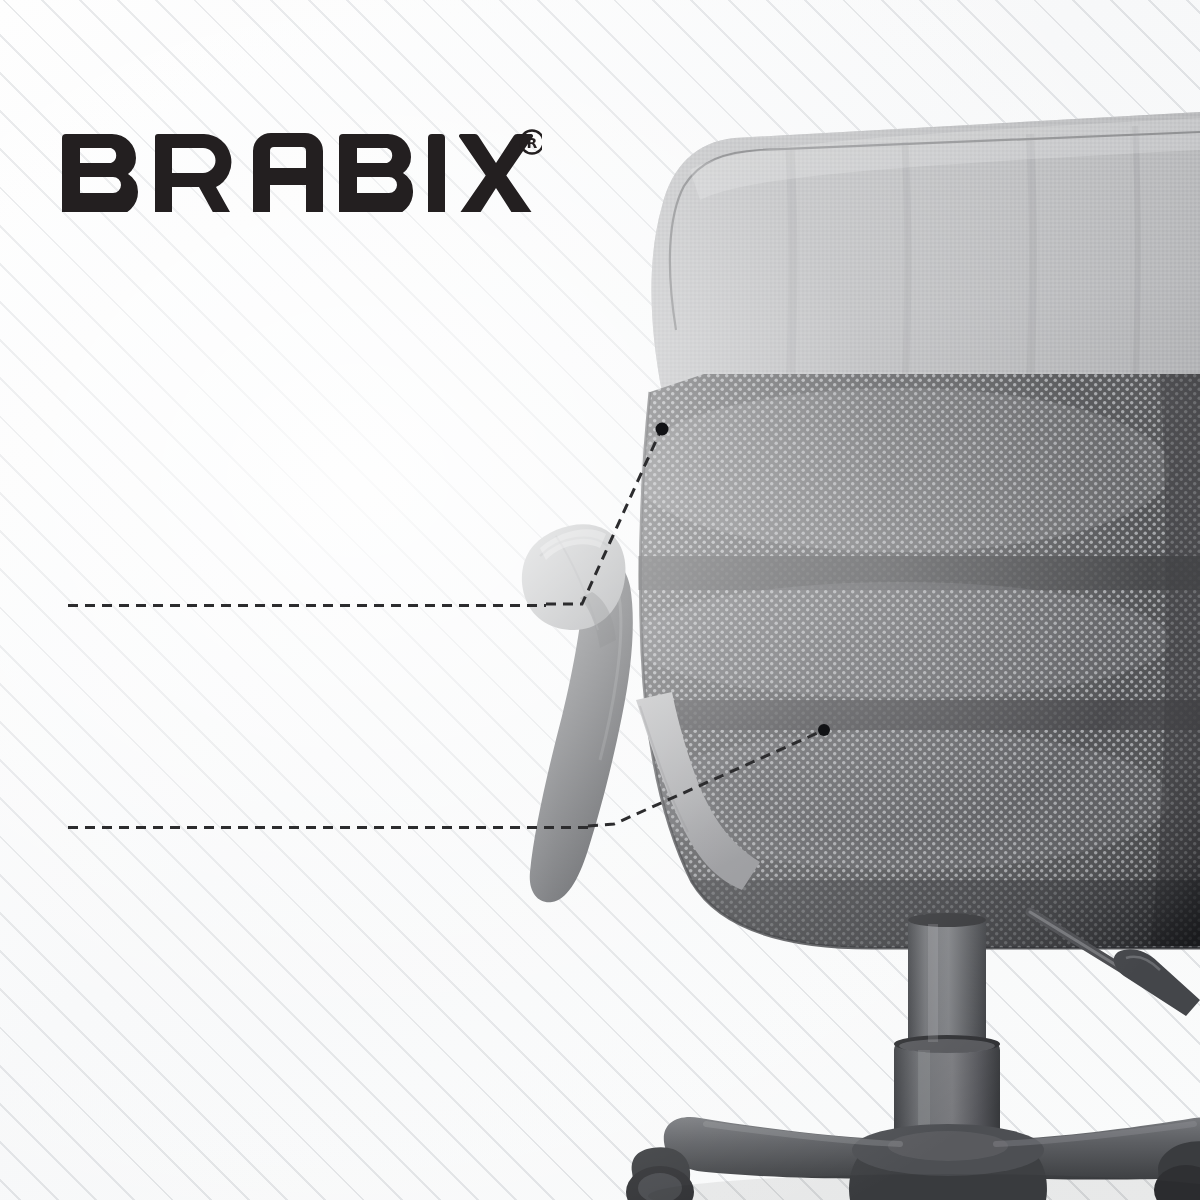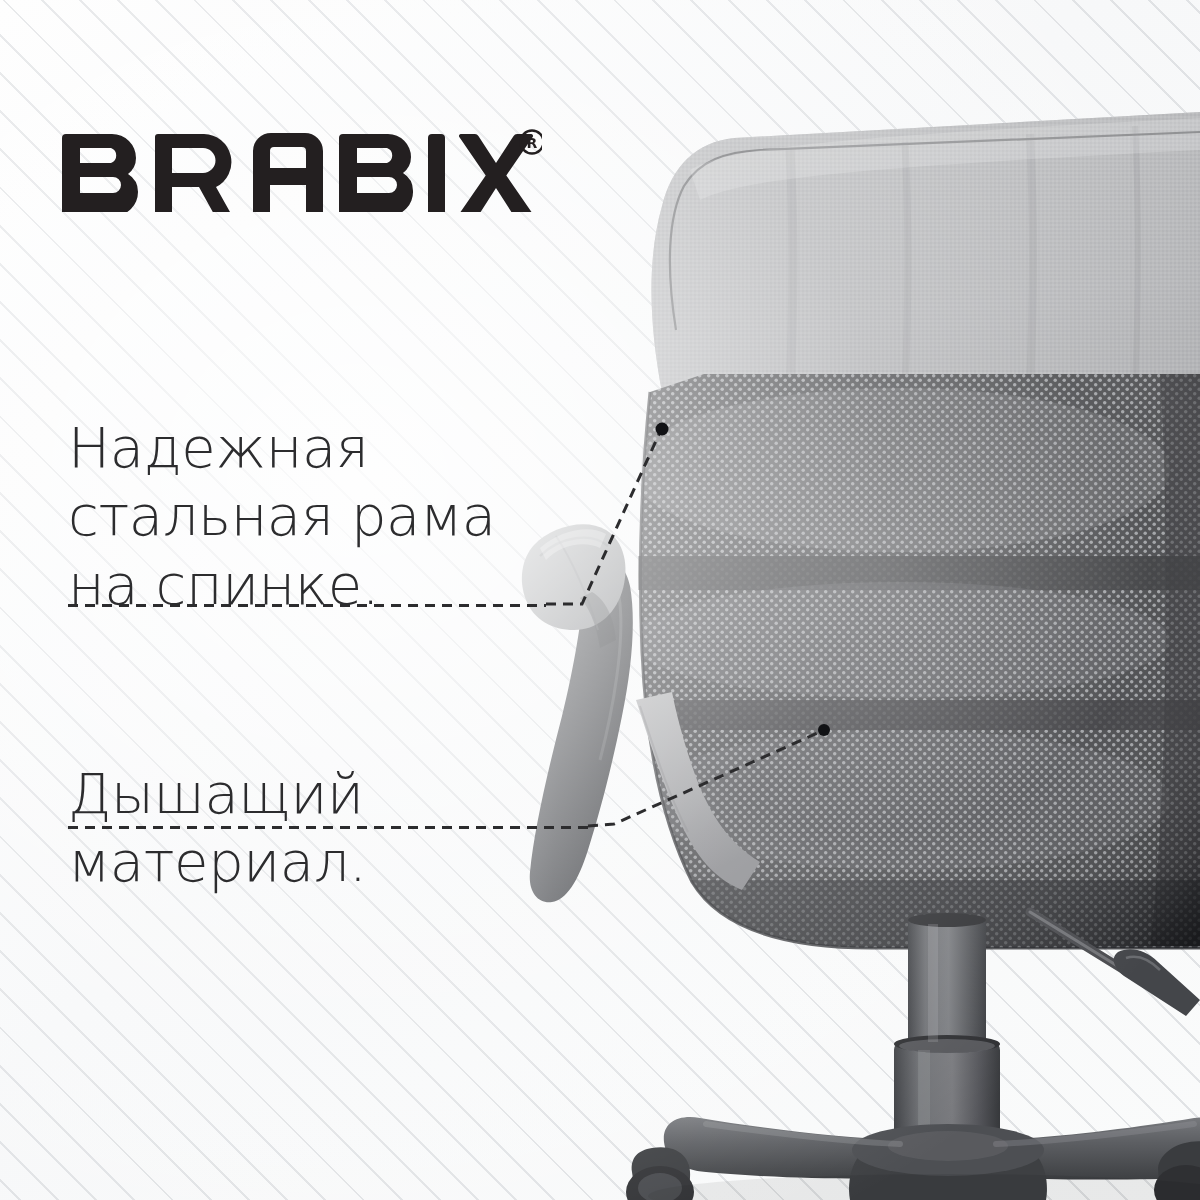--- a/index.html
+++ b/index.html
@@ -387,25 +387,17 @@
 
       <path d="M546,604 L582,604 L660,432"></path>
 
       <path d="M588,826 L614,824 L822,731"></path>
     </g>
 
     <circle cx="662" cy="429" r="6.5" fill="#111215"></circle>
     <circle cx="824" cy="730" r="6" fill="#111215"></circle>
   </svg>
 
-  <div class="callout" id="callout-1">
-    <div class="ctext">Надежная
-стальная рама
-на спинке.</div>
-  </div>
   <div class="dash-rule" id="rule-1"></div>
 
-  <div class="callout" id="callout-2">
-    <div class="ctext">Дышащий материал.</div>
-  </div>
   <div class="dash-rule" id="rule-2"></div>
 
 </div>
 
 </body></html>

